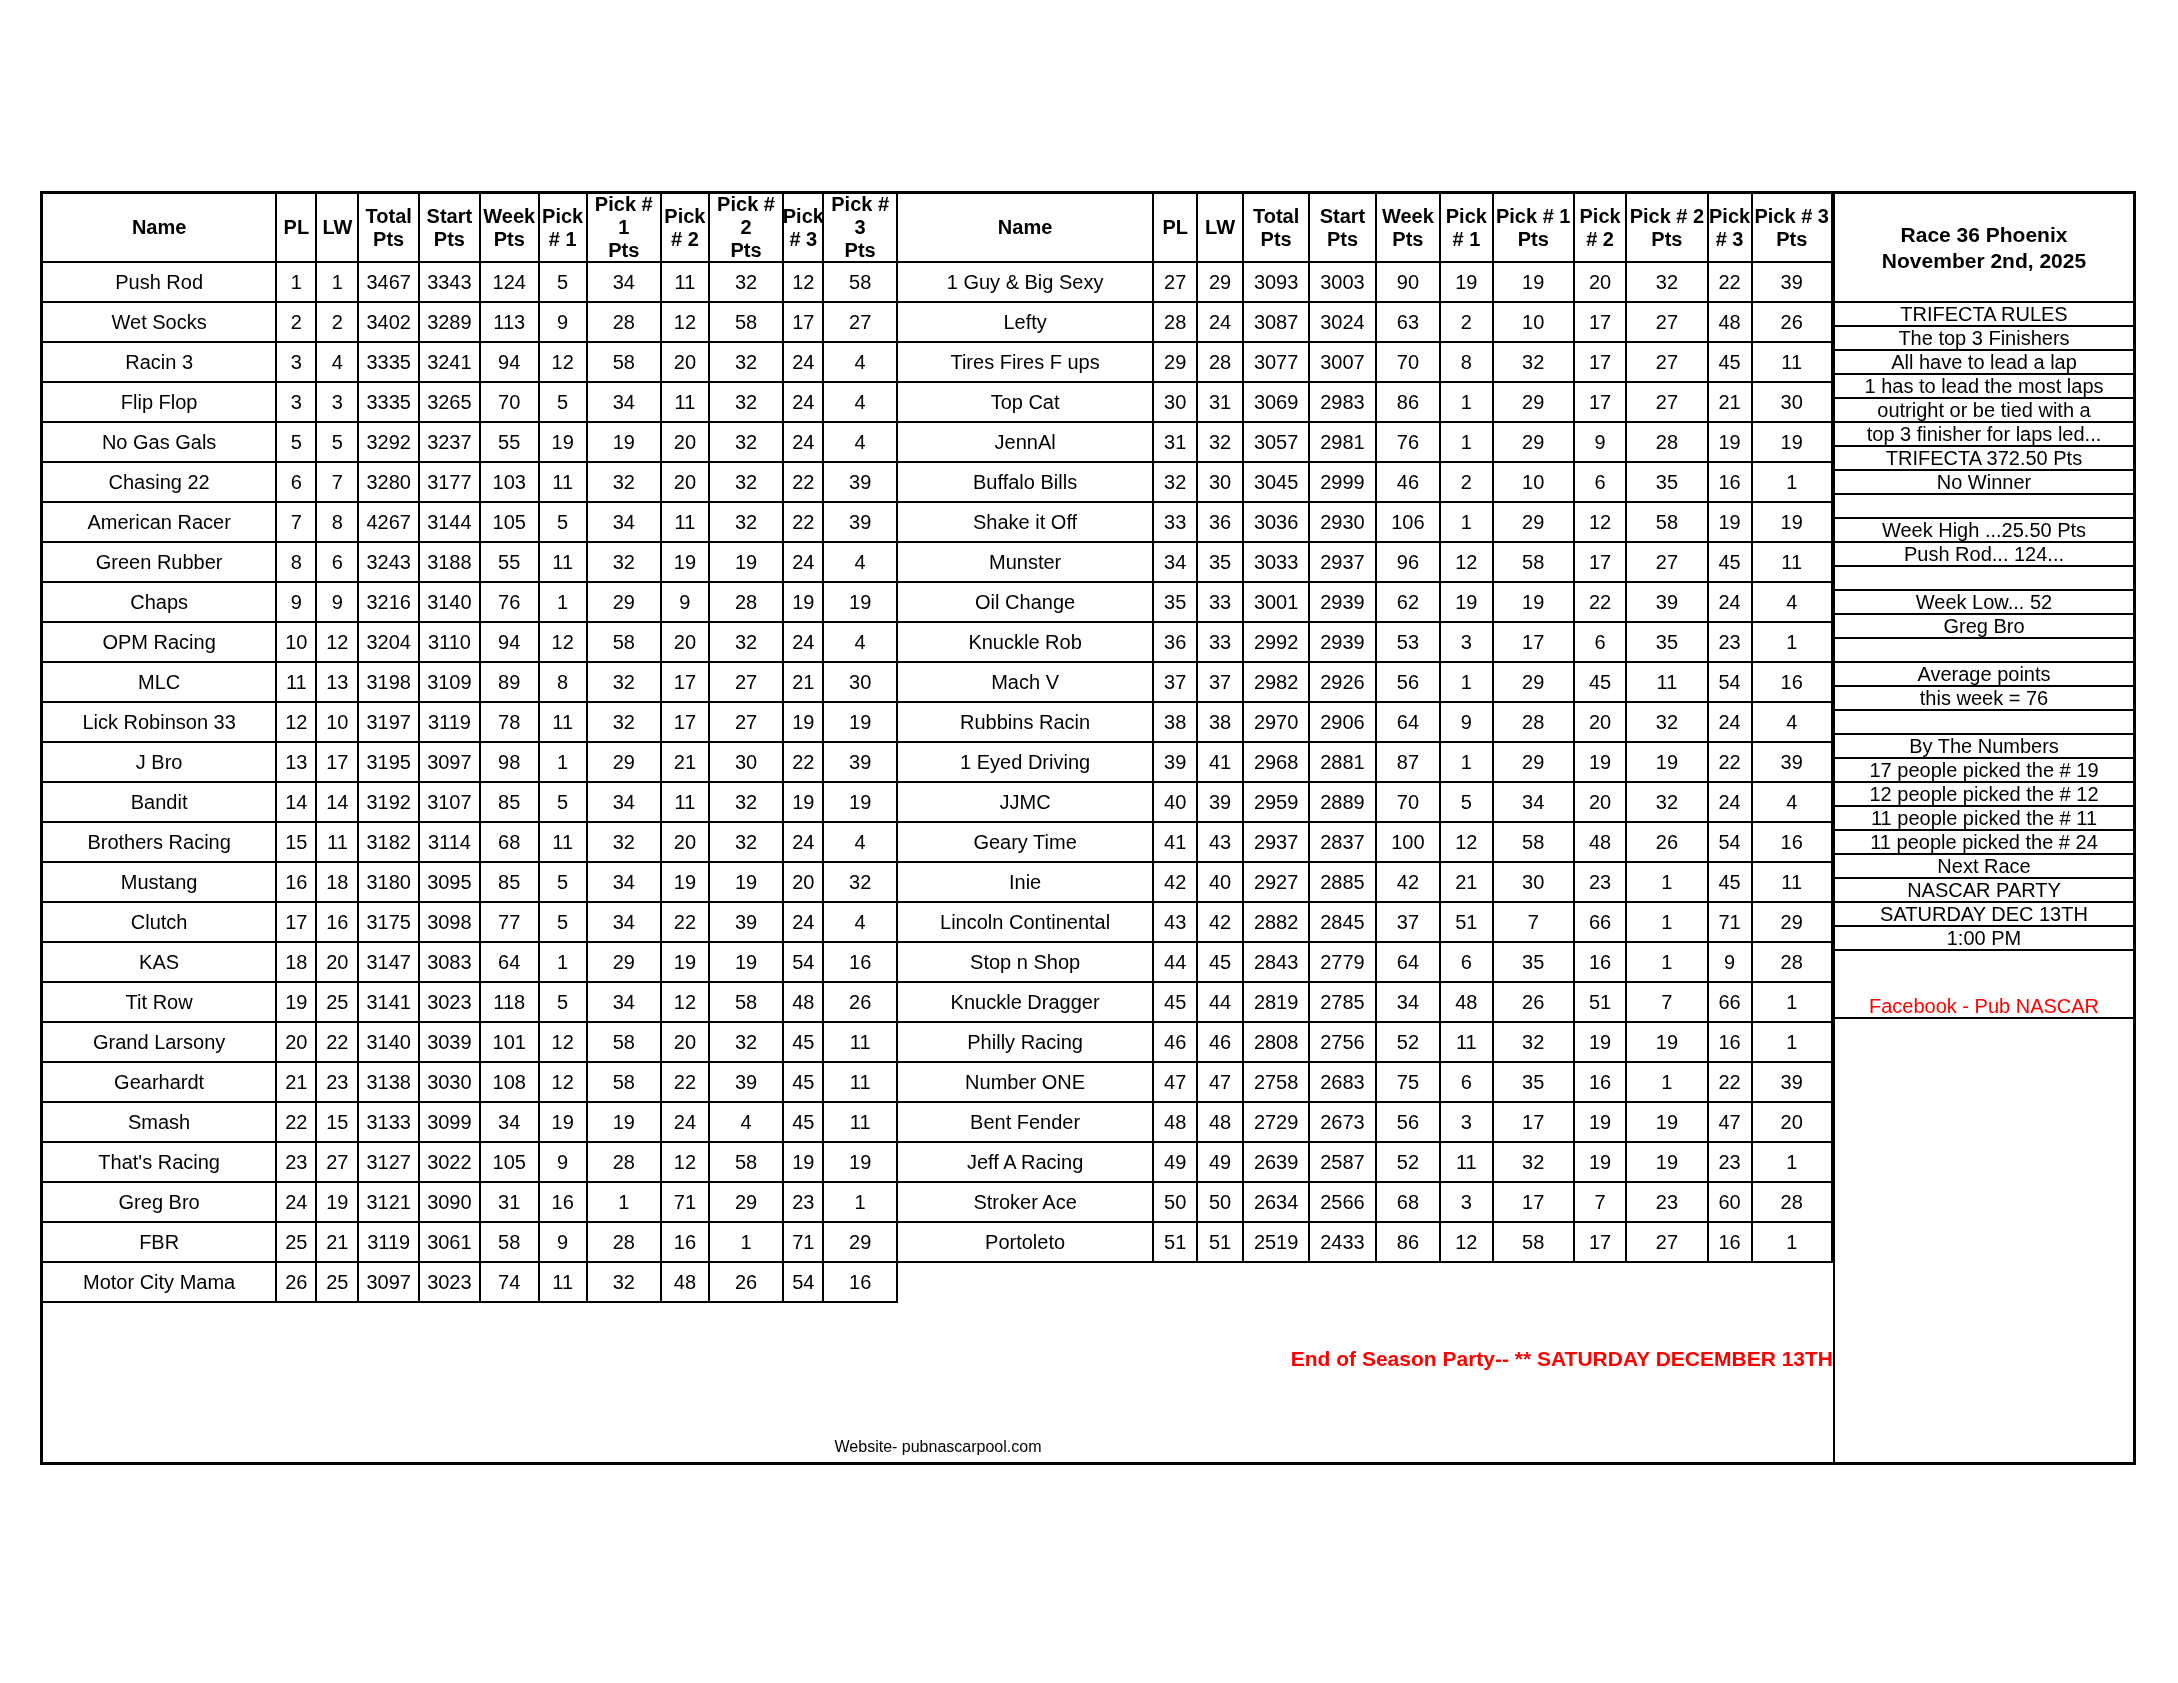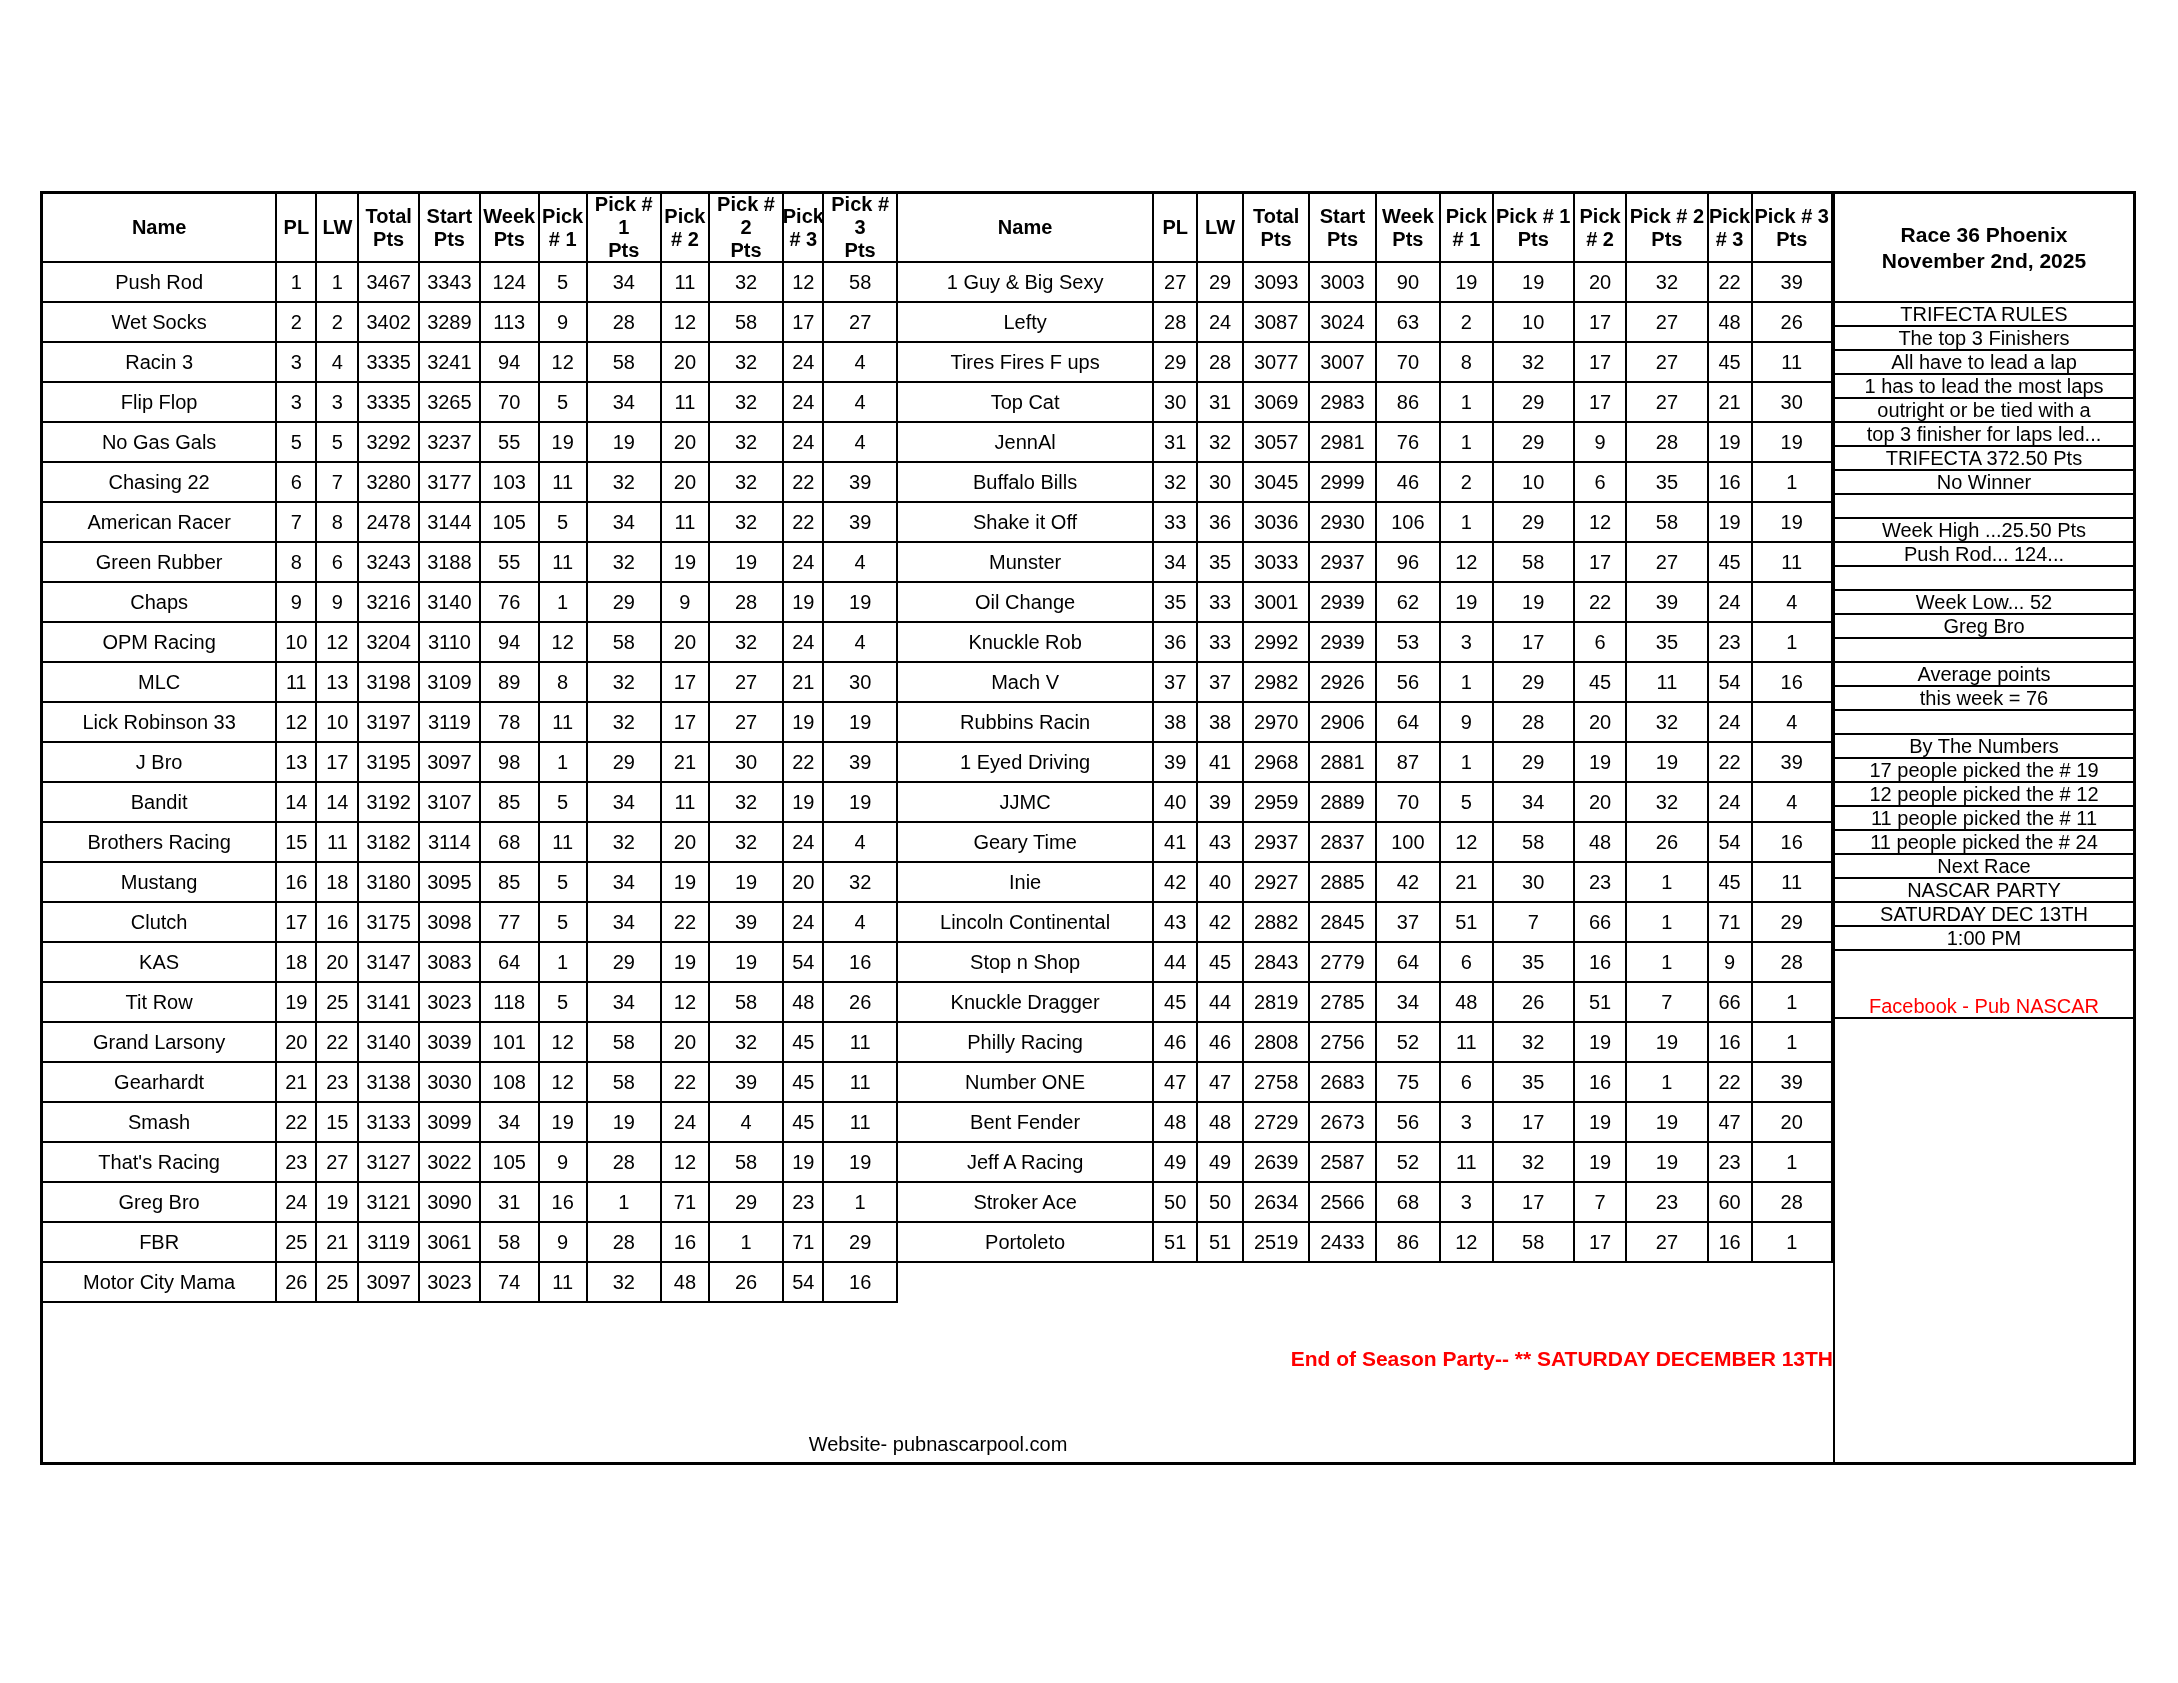--- a/index.html
+++ b/index.html
@@ -26,21 +26,21 @@
     overflow:hidden; background:#fff;
   }
   .gh { height:69px; font-weight:bold; font-size:20px; line-height:23px; white-space:pre-line; }
   .gd { height:40px; font-size:20px; }
   .footer-zone { position:relative; flex:1; }
   .party-line {
     position:absolute; top:44px; left:0; width:100%; text-align:right;
     font-size:21px; font-weight:bold;
   }
   .website-line {
-    position:absolute; bottom:6px; left:0; width:100%; text-align:center; font-size:20px;
+    position:absolute; bottom:6px; left:0; width:100%; text-align:center; font-size:16px;
   }
   .notes-col {
     flex:1; border-left:2px solid #000; display:flex; flex-direction:column; background:#fff;
   }
   .note-header {
     box-sizing:border-box; height:109px; border-bottom:2px solid #000;
     display:flex; align-items:center; justify-content:center; text-align:center;
     font-weight:bold; font-size:21px; line-height:26px; white-space:pre-line;
   }
   .note-cell {
@@ -66,21 +66,21 @@
 # 2</div><div class="gc gh">Pick # 2
 Pts</div><div class="gc gh">Pick
 # 3</div><div class="gc gh">Pick # 3
 Pts</div></div>
           <div class="grow"><div class="gc gd">Push Rod</div><div class="gc gd">1</div><div class="gc gd">1</div><div class="gc gd">3467</div><div class="gc gd">3343</div><div class="gc gd">124</div><div class="gc gd">5</div><div class="gc gd">34</div><div class="gc gd">11</div><div class="gc gd">32</div><div class="gc gd">12</div><div class="gc gd">58</div></div>
           <div class="grow"><div class="gc gd">Wet Socks</div><div class="gc gd">2</div><div class="gc gd">2</div><div class="gc gd">3402</div><div class="gc gd">3289</div><div class="gc gd">113</div><div class="gc gd">9</div><div class="gc gd">28</div><div class="gc gd">12</div><div class="gc gd">58</div><div class="gc gd">17</div><div class="gc gd">27</div></div>
           <div class="grow"><div class="gc gd">Racin 3</div><div class="gc gd">3</div><div class="gc gd">4</div><div class="gc gd">3335</div><div class="gc gd">3241</div><div class="gc gd">94</div><div class="gc gd">12</div><div class="gc gd">58</div><div class="gc gd">20</div><div class="gc gd">32</div><div class="gc gd">24</div><div class="gc gd">4</div></div>
           <div class="grow"><div class="gc gd">Flip Flop</div><div class="gc gd">3</div><div class="gc gd">3</div><div class="gc gd">3335</div><div class="gc gd">3265</div><div class="gc gd">70</div><div class="gc gd">5</div><div class="gc gd">34</div><div class="gc gd">11</div><div class="gc gd">32</div><div class="gc gd">24</div><div class="gc gd">4</div></div>
           <div class="grow"><div class="gc gd">No Gas Gals</div><div class="gc gd">5</div><div class="gc gd">5</div><div class="gc gd">3292</div><div class="gc gd">3237</div><div class="gc gd">55</div><div class="gc gd">19</div><div class="gc gd">19</div><div class="gc gd">20</div><div class="gc gd">32</div><div class="gc gd">24</div><div class="gc gd">4</div></div>
           <div class="grow"><div class="gc gd">Chasing 22</div><div class="gc gd">6</div><div class="gc gd">7</div><div class="gc gd">3280</div><div class="gc gd">3177</div><div class="gc gd">103</div><div class="gc gd">11</div><div class="gc gd">32</div><div class="gc gd">20</div><div class="gc gd">32</div><div class="gc gd">22</div><div class="gc gd">39</div></div>
-          <div class="grow"><div class="gc gd">American Racer</div><div class="gc gd">7</div><div class="gc gd">8</div><div class="gc gd">2478</div><div class="gc gd">3144</div><div class="gc gd">105</div><div class="gc gd">5</div><div class="gc gd">34</div><div class="gc gd">11</div><div class="gc gd">32</div><div class="gc gd">22</div><div class="gc gd">39</div></div>
+          <div class="grow"><div class="gc gd">American Racer</div><div class="gc gd">7</div><div class="gc gd">8</div><div class="gc gd">4267</div><div class="gc gd">3144</div><div class="gc gd">105</div><div class="gc gd">5</div><div class="gc gd">34</div><div class="gc gd">11</div><div class="gc gd">32</div><div class="gc gd">22</div><div class="gc gd">39</div></div>
           <div class="grow"><div class="gc gd">Green Rubber</div><div class="gc gd">8</div><div class="gc gd">6</div><div class="gc gd">3243</div><div class="gc gd">3188</div><div class="gc gd">55</div><div class="gc gd">11</div><div class="gc gd">32</div><div class="gc gd">19</div><div class="gc gd">19</div><div class="gc gd">24</div><div class="gc gd">4</div></div>
           <div class="grow"><div class="gc gd">Chaps</div><div class="gc gd">9</div><div class="gc gd">9</div><div class="gc gd">3216</div><div class="gc gd">3140</div><div class="gc gd">76</div><div class="gc gd">1</div><div class="gc gd">29</div><div class="gc gd">9</div><div class="gc gd">28</div><div class="gc gd">19</div><div class="gc gd">19</div></div>
           <div class="grow"><div class="gc gd">OPM Racing</div><div class="gc gd">10</div><div class="gc gd">12</div><div class="gc gd">3204</div><div class="gc gd">3110</div><div class="gc gd">94</div><div class="gc gd">12</div><div class="gc gd">58</div><div class="gc gd">20</div><div class="gc gd">32</div><div class="gc gd">24</div><div class="gc gd">4</div></div>
           <div class="grow"><div class="gc gd">MLC</div><div class="gc gd">11</div><div class="gc gd">13</div><div class="gc gd">3198</div><div class="gc gd">3109</div><div class="gc gd">89</div><div class="gc gd">8</div><div class="gc gd">32</div><div class="gc gd">17</div><div class="gc gd">27</div><div class="gc gd">21</div><div class="gc gd">30</div></div>
           <div class="grow"><div class="gc gd">Lick Robinson 33</div><div class="gc gd">12</div><div class="gc gd">10</div><div class="gc gd">3197</div><div class="gc gd">3119</div><div class="gc gd">78</div><div class="gc gd">11</div><div class="gc gd">32</div><div class="gc gd">17</div><div class="gc gd">27</div><div class="gc gd">19</div><div class="gc gd">19</div></div>
           <div class="grow"><div class="gc gd">J Bro</div><div class="gc gd">13</div><div class="gc gd">17</div><div class="gc gd">3195</div><div class="gc gd">3097</div><div class="gc gd">98</div><div class="gc gd">1</div><div class="gc gd">29</div><div class="gc gd">21</div><div class="gc gd">30</div><div class="gc gd">22</div><div class="gc gd">39</div></div>
           <div class="grow"><div class="gc gd">Bandit</div><div class="gc gd">14</div><div class="gc gd">14</div><div class="gc gd">3192</div><div class="gc gd">3107</div><div class="gc gd">85</div><div class="gc gd">5</div><div class="gc gd">34</div><div class="gc gd">11</div><div class="gc gd">32</div><div class="gc gd">19</div><div class="gc gd">19</div></div>
           <div class="grow"><div class="gc gd">Brothers Racing</div><div class="gc gd">15</div><div class="gc gd">11</div><div class="gc gd">3182</div><div class="gc gd">3114</div><div class="gc gd">68</div><div class="gc gd">11</div><div class="gc gd">32</div><div class="gc gd">20</div><div class="gc gd">32</div><div class="gc gd">24</div><div class="gc gd">4</div></div>
           <div class="grow"><div class="gc gd">Mustang</div><div class="gc gd">16</div><div class="gc gd">18</div><div class="gc gd">3180</div><div class="gc gd">3095</div><div class="gc gd">85</div><div class="gc gd">5</div><div class="gc gd">34</div><div class="gc gd">19</div><div class="gc gd">19</div><div class="gc gd">20</div><div class="gc gd">32</div></div>
           <div class="grow"><div class="gc gd">Clutch</div><div class="gc gd">17</div><div class="gc gd">16</div><div class="gc gd">3175</div><div class="gc gd">3098</div><div class="gc gd">77</div><div class="gc gd">5</div><div class="gc gd">34</div><div class="gc gd">22</div><div class="gc gd">39</div><div class="gc gd">24</div><div class="gc gd">4</div></div>

